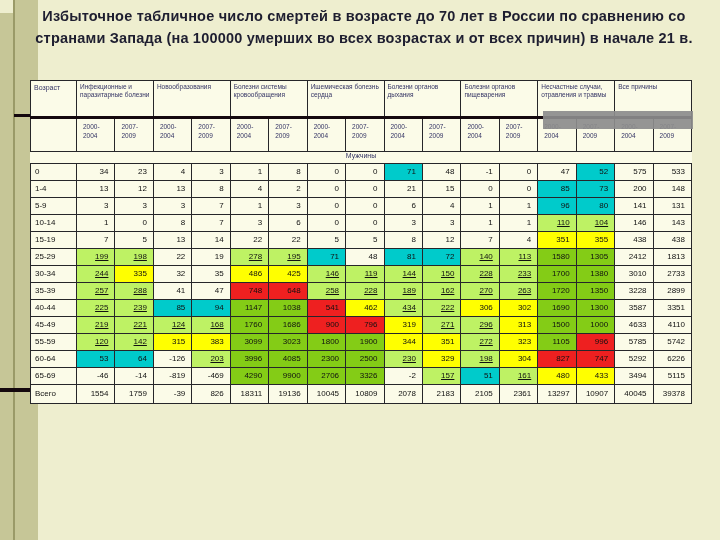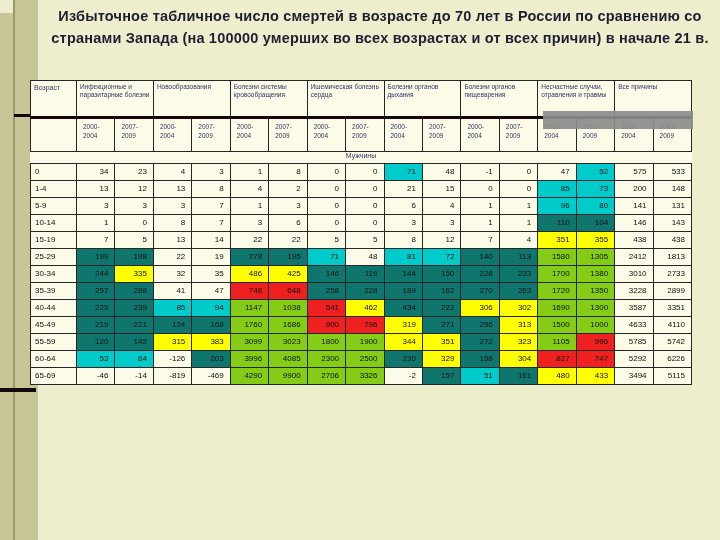--- a/index.html
+++ b/index.html
@@ -10,21 +10,21 @@
     color:#111;
   }
   
   .stripe{position:absolute;left:0;top:0;width:38px;height:540px;background:#C6C697;}
   .stripe-line{position:absolute;left:13px;top:0;width:2px;height:540px;background:#9a9a68;}
   .stripe-square{position:absolute;left:0;top:0;width:13px;height:13px;background:#EEEECF;}
   .accent-line{position:absolute;left:0;top:388px;width:36px;height:4px;background:#14080e;}
   .thick-ext{position:absolute;left:14px;top:114px;width:17px;height:3px;background:#14080e;}
 
   .title{
-    position:absolute;left:44px;top:6px;width:672px;margin:0;
+    position:absolute;left:28px;top:6px;width:672px;margin:0;
     text-align:center;font-size:14.5px;font-weight:bold;line-height:1.5;
     color:#1e1e30;letter-spacing:0.2px;
   }
 
   .table-wrap{position:absolute;left:30px;top:80px;width:662px;}
   table{border-collapse:collapse;table-layout:fixed;width:662px;background:#FBFBE8;}
   col.age{width:46px;}
   th,td{border:1px solid #26262a;padding:0;vertical-align:top;overflow:hidden;}
   th.cause{
     font-size:6.5px;font-weight:normal;color:#343464;text-align:left;
@@ -40,21 +40,21 @@
     font-size:7px;color:#343464;text-align:center;padding:0;
   }
   tr.datarow td{
     height:16px;font-size:8px;line-height:16px;
     text-align:right;padding:0 6px 0 0;white-space:nowrap;
   }
   tr.datarow td.agecell{text-align:left;padding:0 0 0 4px;background:#FBFBE8;}
   tr.totalrow td{height:18px;line-height:18px;}
   
   td.c{background:#00CBCB;}
-  td.g{background:#0f766e;}
+  td.g{background:#bef264;text-decoration:underline;}
   td.y{background:#FFFF00;}
   td.r{background:#EE2020;}
   td.dr{background:#84cc16;}
   .gray-band{position:absolute;left:513px;top:31px;width:150px;height:18px;background:#8c8c8c;opacity:.92;}
 </style>
 </head>
 <body>
 
 <div class="slide">
   <div class="stripe"></div>
@@ -362,17 +362,36 @@
             <td class="dr">3326</td>
             <td>-2</td>
             <td class="g">157</td>
             <td class="c">51</td>
             <td class="g">161</td>
             <td class="y">480</td>
             <td class="y">433</td>
             <td>3494</td>
             <td>5115</td>
           </tr>
+          <tr class="datarow totalrow">
+            <td class="agecell">Всего</td>
+            <td>1554</td>
+            <td>1759</td>
+            <td>-39</td>
+            <td>826</td>
+            <td>18311</td>
+            <td>19136</td>
+            <td>10045</td>
+            <td>10809</td>
+            <td>2078</td>
+            <td>2183</td>
+            <td>2105</td>
+            <td>2361</td>
+            <td>13297</td>
+            <td>10907</td>
+            <td>40045</td>
+            <td>39378</td>
+          </tr>
         </tbody>
     </table>
     <div class="gray-band"></div>
   </div>
 </div>
 
 </body></html>

